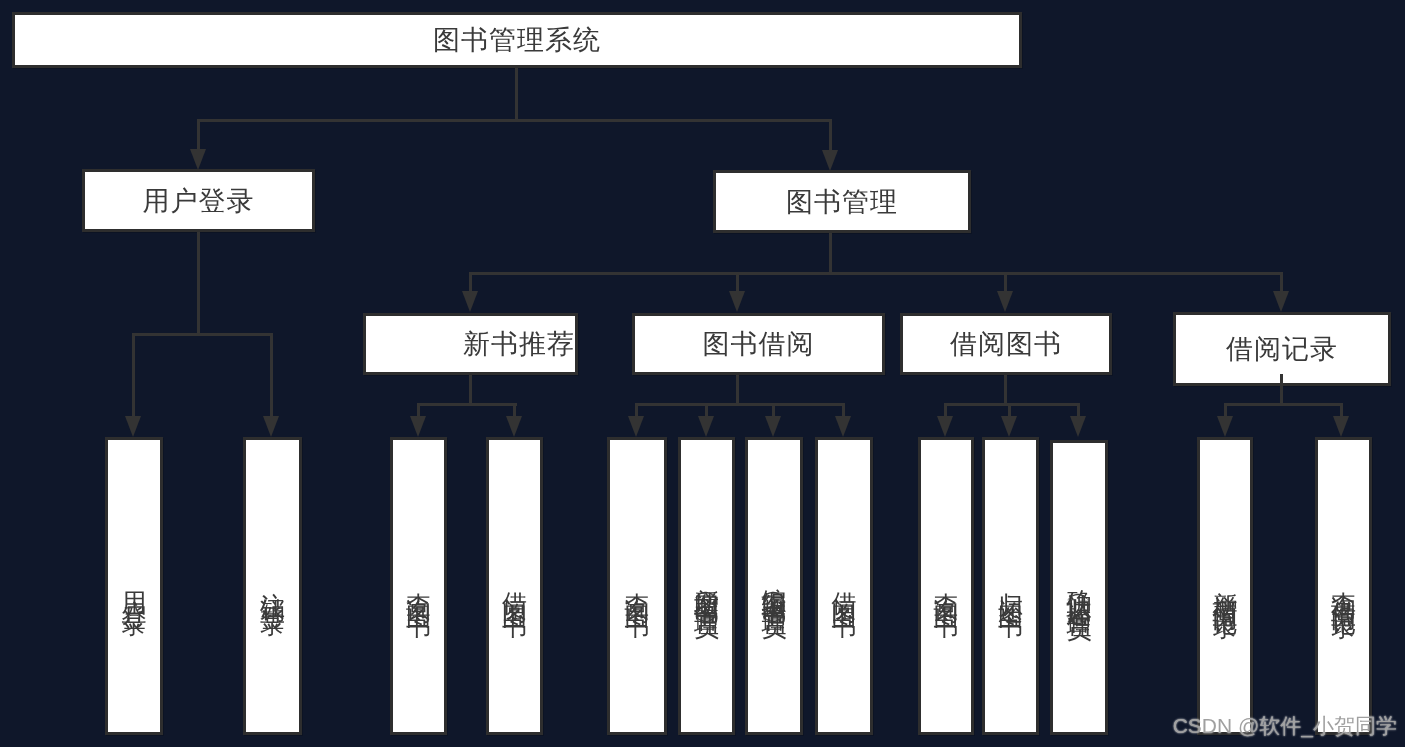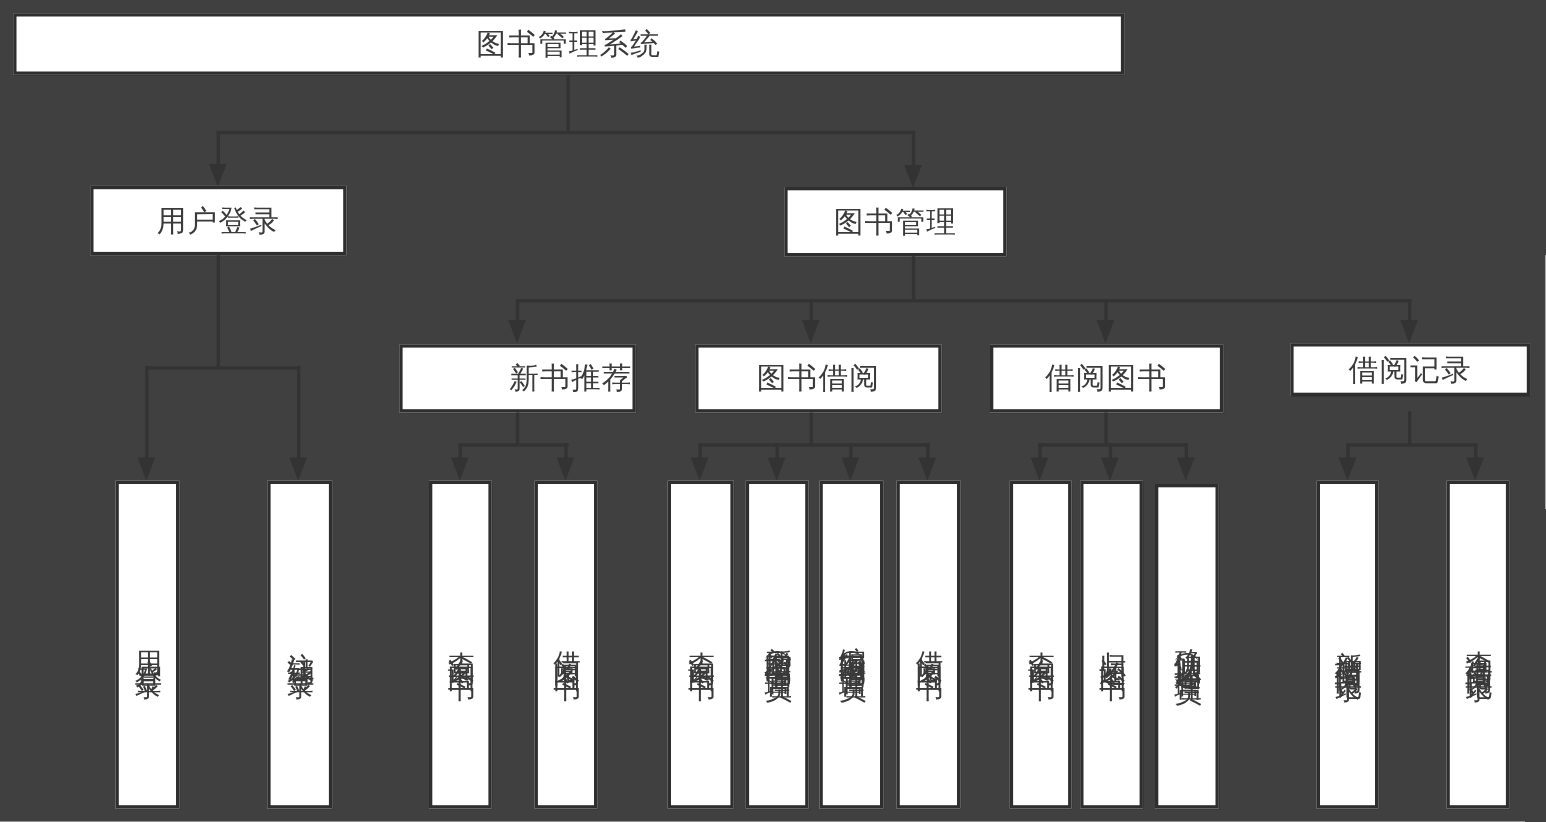--- a/index.html
+++ b/index.html
@@ -1,17 +1,17 @@
 <!DOCTYPE html>
 <html><head>
 <meta charset="utf-8">
 <style>
   html,body { margin:0; padding:0; background:#ffffff; }
   #canvas {
-    position:relative; width:1405px; height:747px; background:#404040;
+    position:relative; width:1405px; height:747px; background:#0f172a;
     font-family:"Liberation Sans", sans-serif; color:#3a3a3a; overflow:hidden;
   }
   .box {
     position:absolute; box-sizing:border-box; background:#ffffff;
     border:3px solid #2e2e2e; display:flex; align-items:center; justify-content:center;
     box-shadow:1px 1px 0 rgba(0,0,0,0.15);
   }
   .hlabel { font-size:27px; letter-spacing:1px; color:#3a3a3a; }
   .vbox-label {
     writing-mode:vertical-rl; text-orientation:mixed;
@@ -41,21 +41,21 @@
   <div class="line" style="left:515px; top:68px; width:3px; height:52px;"></div>
   <div class="line" style="left:197px; top:119px; width:635px; height:3px;"></div>
   <div class="line" style="left:197px; top:119px; width:3px; height:31px;"></div>
   <div class="arrow" style="left:190px; top:149px;"></div>
   <div class="line" style="left:829px; top:119px; width:3px; height:31px;"></div>
   <div class="arrow" style="left:822px; top:150px;"></div>
 
   <div class="box" style="left:82px; top:169px; width:233px; height:63px;">
     <span class="hlabel">用户登录</span>
   </div>
-  <div class="box" style="left:713px; top:170px; width:202px; height:63px;">
+  <div class="box" style="left:713px; top:170px; width:258px; height:63px;">
     <span class="hlabel">图书管理</span>
   </div>
 
   <div class="line" style="left:197px; top:232px; width:3px; height:103px;"></div>
   <div class="line" style="left:132px; top:333px; width:141px; height:3px;"></div>
   <div class="line" style="left:132px; top:333px; width:3px; height:84px;"></div>
   <div class="arrow" style="left:125px; top:416px;"></div>
   <div class="line" style="left:270px; top:333px; width:3px; height:84px;"></div>
   <div class="arrow" style="left:263px; top:416px;"></div>
 
@@ -73,27 +73,27 @@
   <div class="line" style="left:736px; top:272px; width:3px; height:20px;"></div>
   <div class="arrow" style="left:729px; top:291px;"></div>
   <div class="line" style="left:1004px; top:272px; width:3px; height:20px;"></div>
   <div class="arrow" style="left:997px; top:291px;"></div>
   <div class="line" style="left:1280px; top:272px; width:3px; height:20px;"></div>
   <div class="arrow" style="left:1273px; top:291px;"></div>
 
   <div class="box" style="left:363px; top:313px; width:215px; height:62px;justify-content:flex-end;">
     <span class="hlabel">新书推荐</span>
   </div>
-  <div class="box" style="left:632px; top:313px; width:224px; height:62px;">
+  <div class="box" style="left:632px; top:313px; width:253px; height:62px;">
     <span class="hlabel">图书借阅</span>
   </div>
   <div class="box" style="left:900px; top:313px; width:212px; height:62px;">
     <span class="hlabel">借阅图书</span>
   </div>
-  <div class="box" style="left:1173px; top:312px; width:218px; height:48px;">
+  <div class="box" style="left:1173px; top:312px; width:218px; height:74px;">
     <span class="hlabel">借阅记录</span>
   </div>
 
   <div class="line" style="left:469px; top:375px; width:3px; height:30px;"></div>
   <div class="line" style="left:417px; top:403px; width:100px; height:3px;"></div>
   <div class="line" style="left:417px; top:403px; width:3px; height:15px;"></div>
   <div class="arrow" style="left:410px; top:416px;"></div>
   <div class="line" style="left:513px; top:403px; width:3px; height:15px;"></div>
   <div class="arrow" style="left:506px; top:416px;"></div>
 
@@ -154,14 +154,15 @@
   <div class="line" style="left:1340px; top:403px; width:3px; height:15px;"></div>
   <div class="arrow" style="left:1333px; top:416px;"></div>
 
   <div class="box" style="left:1197px; top:437px; width:56px; height:298px;">
     <span class="vbox-label" style="letter-spacing:5px;">新增借阅记录</span>
   </div>
   <div class="box" style="left:1315px; top:437px; width:57px; height:298px;">
     <span class="vbox-label" style="letter-spacing:5px;">查询借阅记录</span>
   </div>
 
+  <div class="watermark">CSDN @软件_小贺同学</div>
 
 </div>
 
 </body></html>

